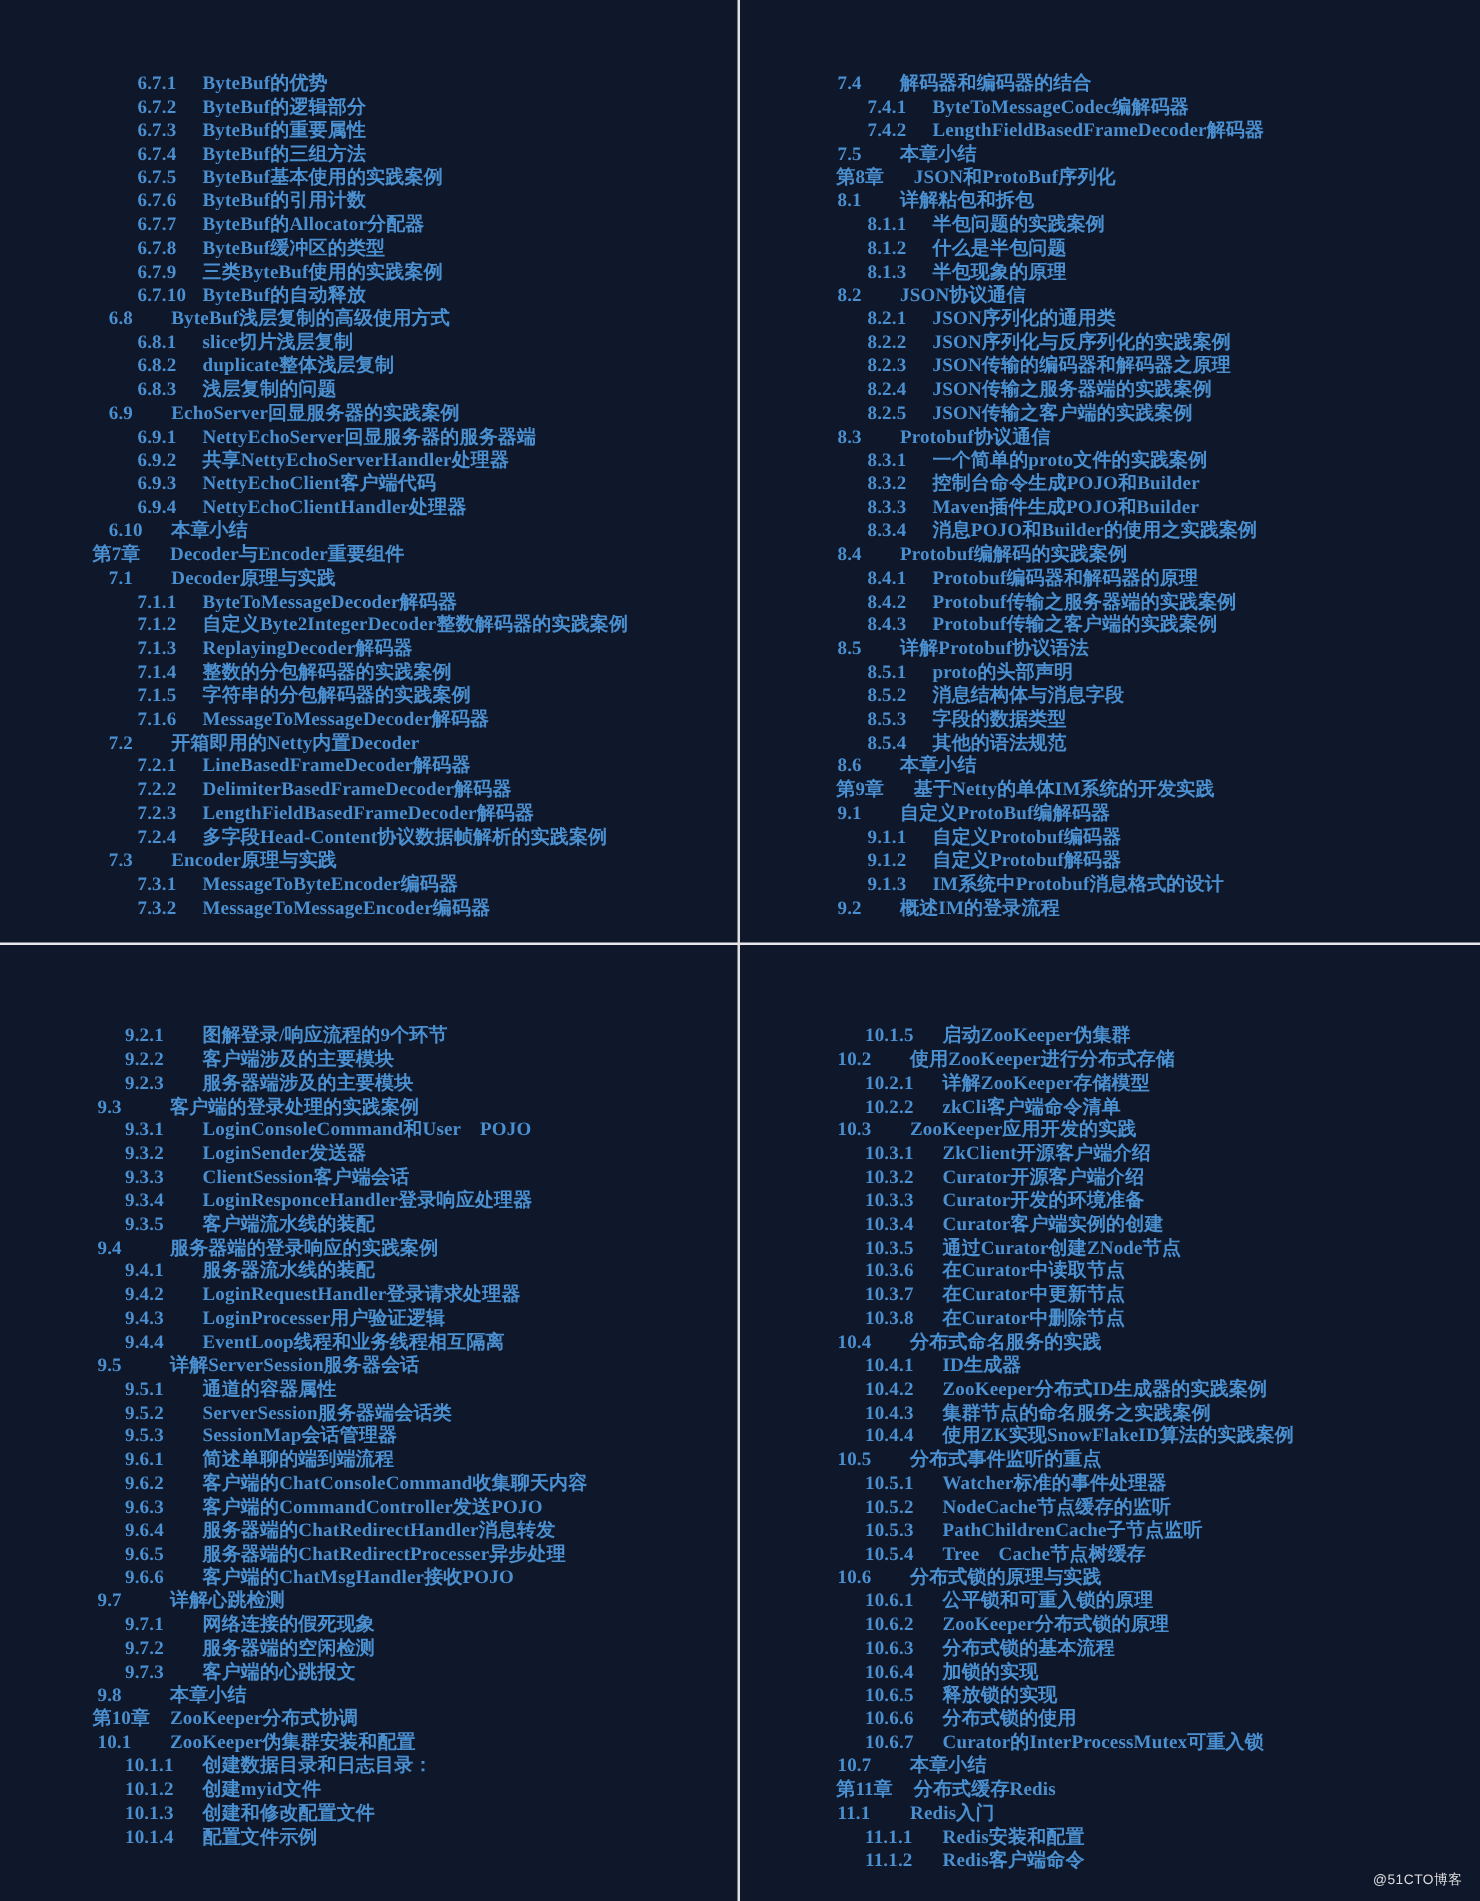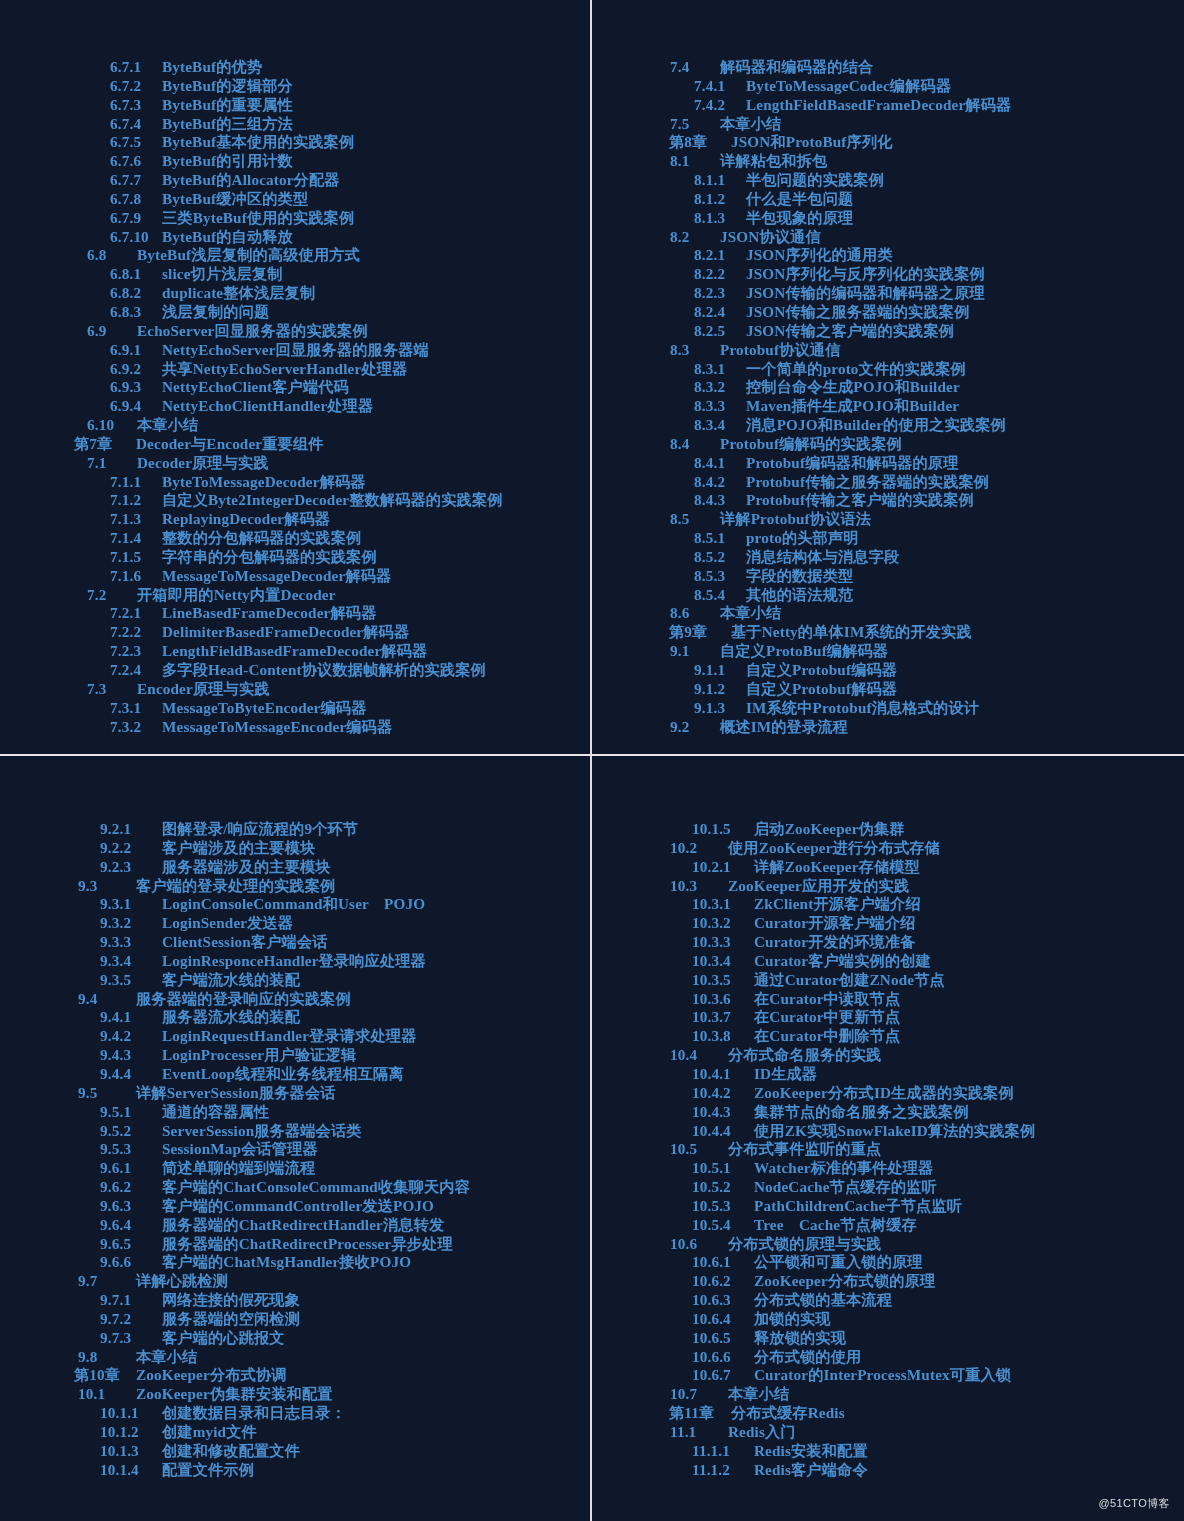--- a/index.html
+++ b/index.html
@@ -222,20 +222,21 @@
         <li class="row lv3"><span class="num">10.1.2</span><span class="ttl">创建myid文件</span></li>
         <li class="row lv3"><span class="num">10.1.3</span><span class="ttl">创建和修改配置文件</span></li>
         <li class="row lv3"><span class="num">10.1.4</span><span class="ttl">配置文件示例</span></li>
       </ul>
   </div>
   <div class="page br">
     <ul class="toc">
         <li class="row lv3"><span class="num">10.1.5</span><span class="ttl">启动ZooKeeper伪集群</span></li>
         <li class="row lv2"><span class="num">10.2</span><span class="ttl">使用ZooKeeper进行分布式存储</span></li>
         <li class="row lv3"><span class="num">10.2.1</span><span class="ttl">详解ZooKeeper存储模型</span></li>
+        <li class="row lv3"><span class="num">10.2.2</span><span class="ttl">zkCli客户端命令清单</span></li>
         <li class="row lv2"><span class="num">10.3</span><span class="ttl">ZooKeeper应用开发的实践</span></li>
         <li class="row lv3"><span class="num">10.3.1</span><span class="ttl">ZkClient开源客户端介绍</span></li>
         <li class="row lv3"><span class="num">10.3.2</span><span class="ttl">Curator开源客户端介绍</span></li>
         <li class="row lv3"><span class="num">10.3.3</span><span class="ttl">Curator开发的环境准备</span></li>
         <li class="row lv3"><span class="num">10.3.4</span><span class="ttl">Curator客户端实例的创建</span></li>
         <li class="row lv3"><span class="num">10.3.5</span><span class="ttl">通过Curator创建ZNode节点</span></li>
         <li class="row lv3"><span class="num">10.3.6</span><span class="ttl">在Curator中读取节点</span></li>
         <li class="row lv3"><span class="num">10.3.7</span><span class="ttl">在Curator中更新节点</span></li>
         <li class="row lv3"><span class="num">10.3.8</span><span class="ttl">在Curator中删除节点</span></li>
         <li class="row lv2"><span class="num">10.4</span><span class="ttl">分布式命名服务的实践</span></li>

